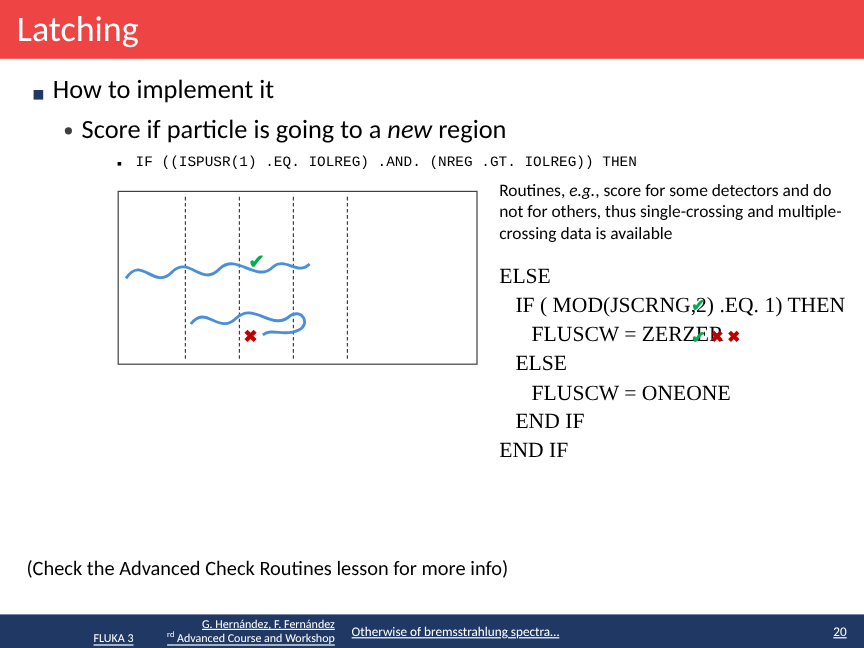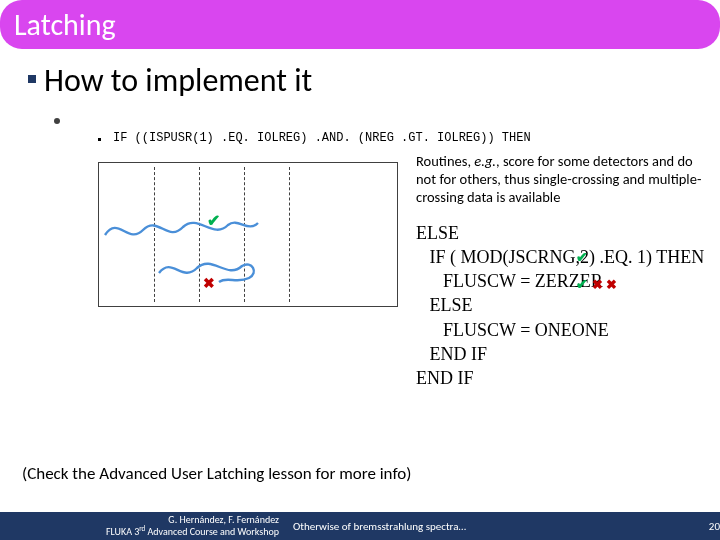--- a/index.html
+++ b/index.html
@@ -1,63 +1,66 @@
 <!DOCTYPE html>
 <html><head>
 <meta charset="utf-8">
 <style>
   * { box-sizing: border-box; margin: 0; padding: 0; }
   body { width: 720px; height: 540px; font-family: Calibri, Arial, sans-serif; background: #fff; position: relative; overflow: hidden; }
-  .title-bar { background: #d946ef; color: #fff; padding: 6px 14px; font-size: 30px; font-weight: 400; border-radius: 22px; }
+  .title-bar { background: #ef4444; color: #fff; padding: 6px 14px; font-size: 30px; font-weight: 400; }
   .content { padding: 12px 28px 0 28px; }
   .bullet-row { display: flex; align-items: flex-start; gap: 8px; margin-bottom: 6px; }
   .bullet-square { width: 8px; height: 8px; background: #1f3864; margin-top: 14px; flex-shrink: 0; }
   .bullet-dot { width: 6px; height: 6px; border-radius: 50%; background: #404040; margin-top: 12px; flex-shrink: 0; }
   .bullet-tiny { width: 3px; height: 3px; background: #000; margin-top: 8px; flex-shrink: 0; }
-  .h1 { font-size: 32px; color: #000; }
+  .h1 { font-size: 22px; color: #000; }
   .h2 { font-size: 22px; color: #000; }
   .italic { font-style: italic; }
   .sub-indent { margin-left: 26px; }
   .code-row { margin-left: 70px; display: flex; align-items: flex-start; gap: 12px; margin-top: 4px; }
   .code { font-family: "Courier New", monospace; font-size: 12px; line-height: 1.35; white-space: pre; }
   .two-col { display: flex; gap: 18px; margin-top: 6px; margin-left: 70px; }
   .left-col { flex: 0 0 300px; }
   .right-col { flex: 1; font-size: 14.5px; line-height: 1.25; }
   .right-para { margin-bottom: 14px; }
   .code-block2 { font-family: Liberation Serif, serif; font-size: 18px; line-height: 1.35; white-space: pre; }
   .diagram { width: 300px; height: 145px; border: 1.5px solid #404040; position: relative; background: #fff; margin-top: 10px; }
   .vline { position: absolute; top: 4px; bottom: 4px; width: 0; border-left: 1.5px dashed #404040; }
   .squiggle { position: absolute; }
   .tick { color: #00b050; font-size: 16px; font-weight: bold; }
   .cross { color: #c00000; font-size: 14px; font-weight: bold; }
   .tick-inline { display:inline-block; color:#00b050; font-weight:bold; font-size:14px; vertical-align:middle; }
   .cross-inline { display:inline-block; color:#c00000; font-weight:bold; font-size:13px; vertical-align:middle; }
   .footer-note { position: absolute; left: 22px; bottom: 56px; font-size: 17px; color: #000; }
-  .footer-bar { position: absolute; left: 0; right: 0; bottom: 0; height: 28px; background: #1f3864; color: #fff; display: flex; align-items: center; font-size: 11px; }
+  .footer-bar { position: absolute; left: 0; right: 0; bottom: 0; height: 28px; background: #1f3864; color: #fff; display: flex; align-items: center; font-size: 11px; text-decoration: underline; }
   .footer-left { text-align: right; padding-right: 6px; line-height: 1.1; flex: 0 0 285px; font-size: 10px; }
   .footer-mid { flex: 1; padding-left: 8px; }
-  .footer-right { flex: 0 0 40px; text-align: right; }
-  .sup { font-size: 7px; vertical-align: super; }
+  .footer-right { flex: 0 0 40px; text-align: center; }
+  .sup { font-size: 7px; vertical-align: super; margin-left: 28px; }
 </style>
 </head>
 <body>
 
 <div class="title-bar">
   <span>Latching</span>
 </div>
 
 <div class="content">
 
   <div class="bullet-row">
     <span class="bullet-square"></span>
     <span class="h1">How to implement it</span>
   </div>
 
   <div class="bullet-row sub-indent">
     <span class="bullet-dot"></span>
+    <span class="h2">
+      <span>Score if particle is going to a </span><span class="italic">new</span><span> region</span>
+    </span>
   </div>
 
   <div class="code-row">
     <span class="bullet-tiny"></span>
     <div>
       <div class="code">IF ((ISPUSR(1) .EQ. IOLREG) .AND. (NREG .GT. IOLREG)) THEN</div>
     </div>
   </div>
 
   <div class="two-col">
@@ -92,21 +95,21 @@
         <span class="tick-inline" style="position:absolute; left:160px; top:28px;">✔</span>
         <span class="tick-inline" style="position:absolute; left:160px; top:55px;">✔</span>
         <span class="cross-inline" style="position:absolute; left:176px; top:56px;">✖</span>
         <span class="cross-inline" style="position:absolute; left:190px; top:56px;">✖</span>
       </div>
     </div>
   </div>
 
 </div>
 
-<div class="footer-note">(Check the Advanced User Latching lesson for more info)</div>
+<div class="footer-note">(Check the Advanced Check Routines lesson for more info)</div>
 
 <div class="footer-bar">
   <div class="footer-left">
     <div>G. Hernández, F. Fernández</div>
     <div><span>FLUKA 3</span><span class="sup">rd</span><span> Advanced Course and Workshop</span></div>
   </div>
   <div class="footer-mid">Otherwise of bremsstrahlung spectra…</div>
   <div class="footer-right">20</div>
 </div>
 

